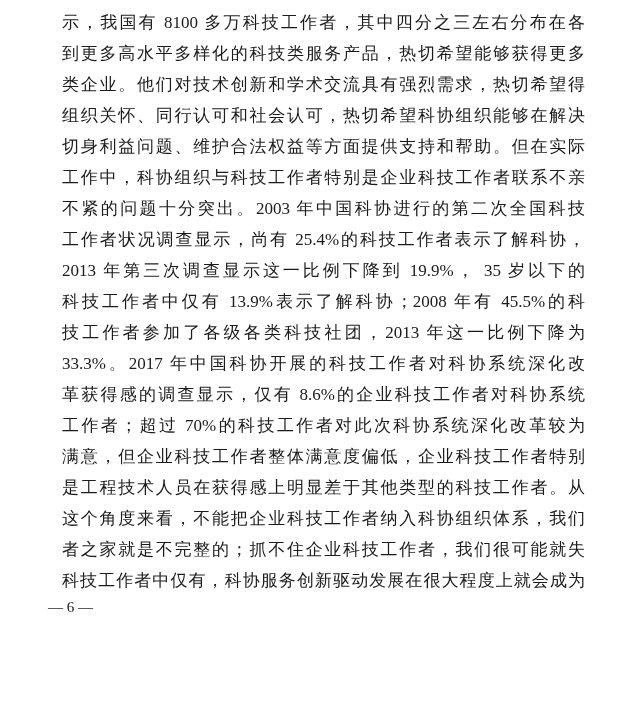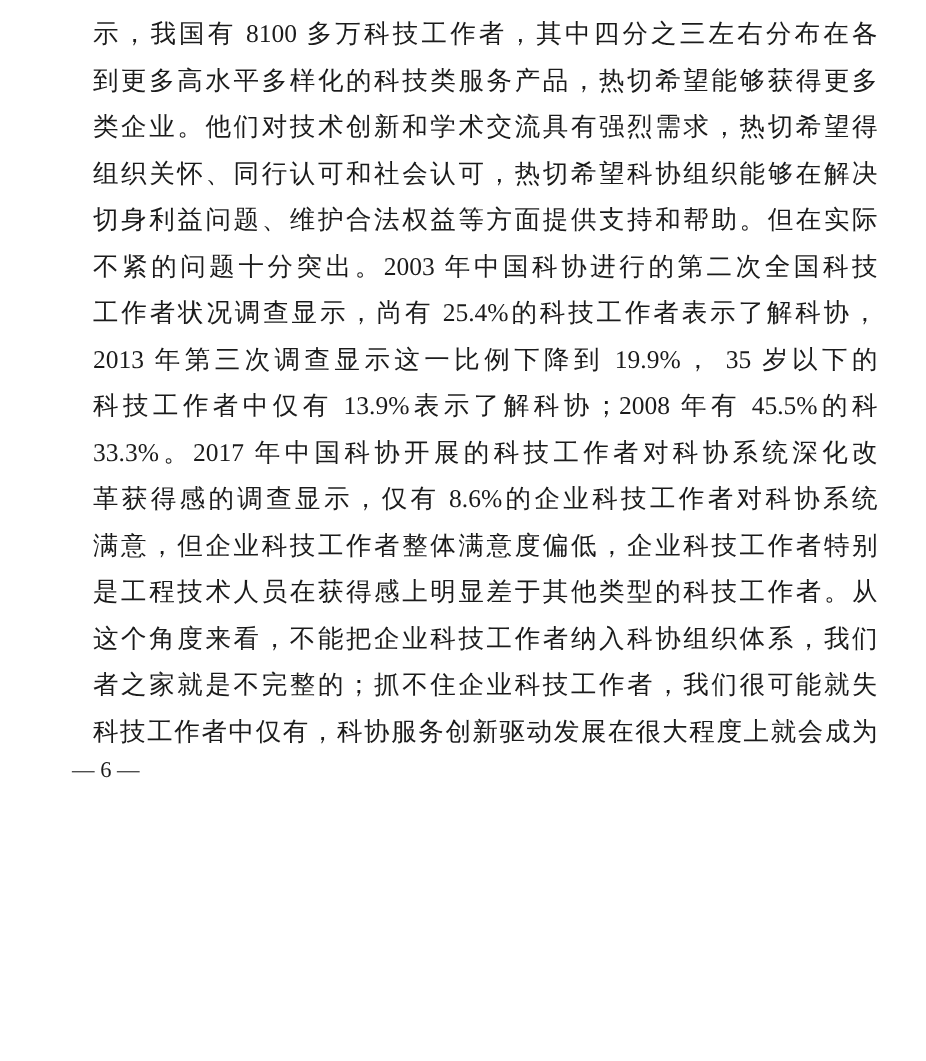--- a/index.html
+++ b/index.html
@@ -44,26 +44,29 @@
 </head>
 <body>
 
 <div class="page">
   <div class="text-block">
     <div class="line">示，我国有 8100 多万科技工作者，其中四分之三左右分布在各</div>
     <div class="line">到更多高水平多样化的科技类服务产品，热切希望能够获得更多</div>
     <div class="line">类企业。他们对技术创新和学术交流具有强烈需求，热切希望得</div>
     <div class="line">组织关怀、同行认可和社会认可，热切希望科协组织能够在解决</div>
     <div class="line">切身利益问题、维护合法权益等方面提供支持和帮助。但在实际</div>
+    <div class="line">工作中，科协组织与科技工作者特别是企业科技工作者联系不亲</div>
     <div class="line">不紧的问题十分突出。2003 年中国科协进行的第二次全国科技</div>
     <div class="line">工作者状况调查显示，尚有 25.4%的科技工作者表示了解科协，</div>
     <div class="line">2013 年第三次调查显示这一比例下降到 19.9%， 35 岁以下的</div>
     <div class="line">科技工作者中仅有 13.9%表示了解科协；2008 年有 45.5%的科</div>
+    <div class="line">技工作者参加了各级各类科技社团，2013 年这一比例下降为</div>
     <div class="line">33.3%。2017 年中国科协开展的科技工作者对科协系统深化改</div>
     <div class="line">革获得感的调查显示，仅有 8.6%的企业科技工作者对科协系统</div>
+    <div class="line">工作者；超过 70%的科技工作者对此次科协系统深化改革较为</div>
     <div class="line">满意，但企业科技工作者整体满意度偏低，企业科技工作者特别</div>
     <div class="line">是工程技术人员在获得感上明显差于其他类型的科技工作者。从</div>
     <div class="line">这个角度来看，不能把企业科技工作者纳入科协组织体系，我们</div>
     <div class="line">者之家就是不完整的；抓不住企业科技工作者，我们很可能就失</div>
     <div class="line">科技工作者中仅有，科协服务创新驱动发展在很大程度上就会成为</div>
   </div>
   <div class="footer">— 6 —</div>
 </div>
 
 </body></html>

